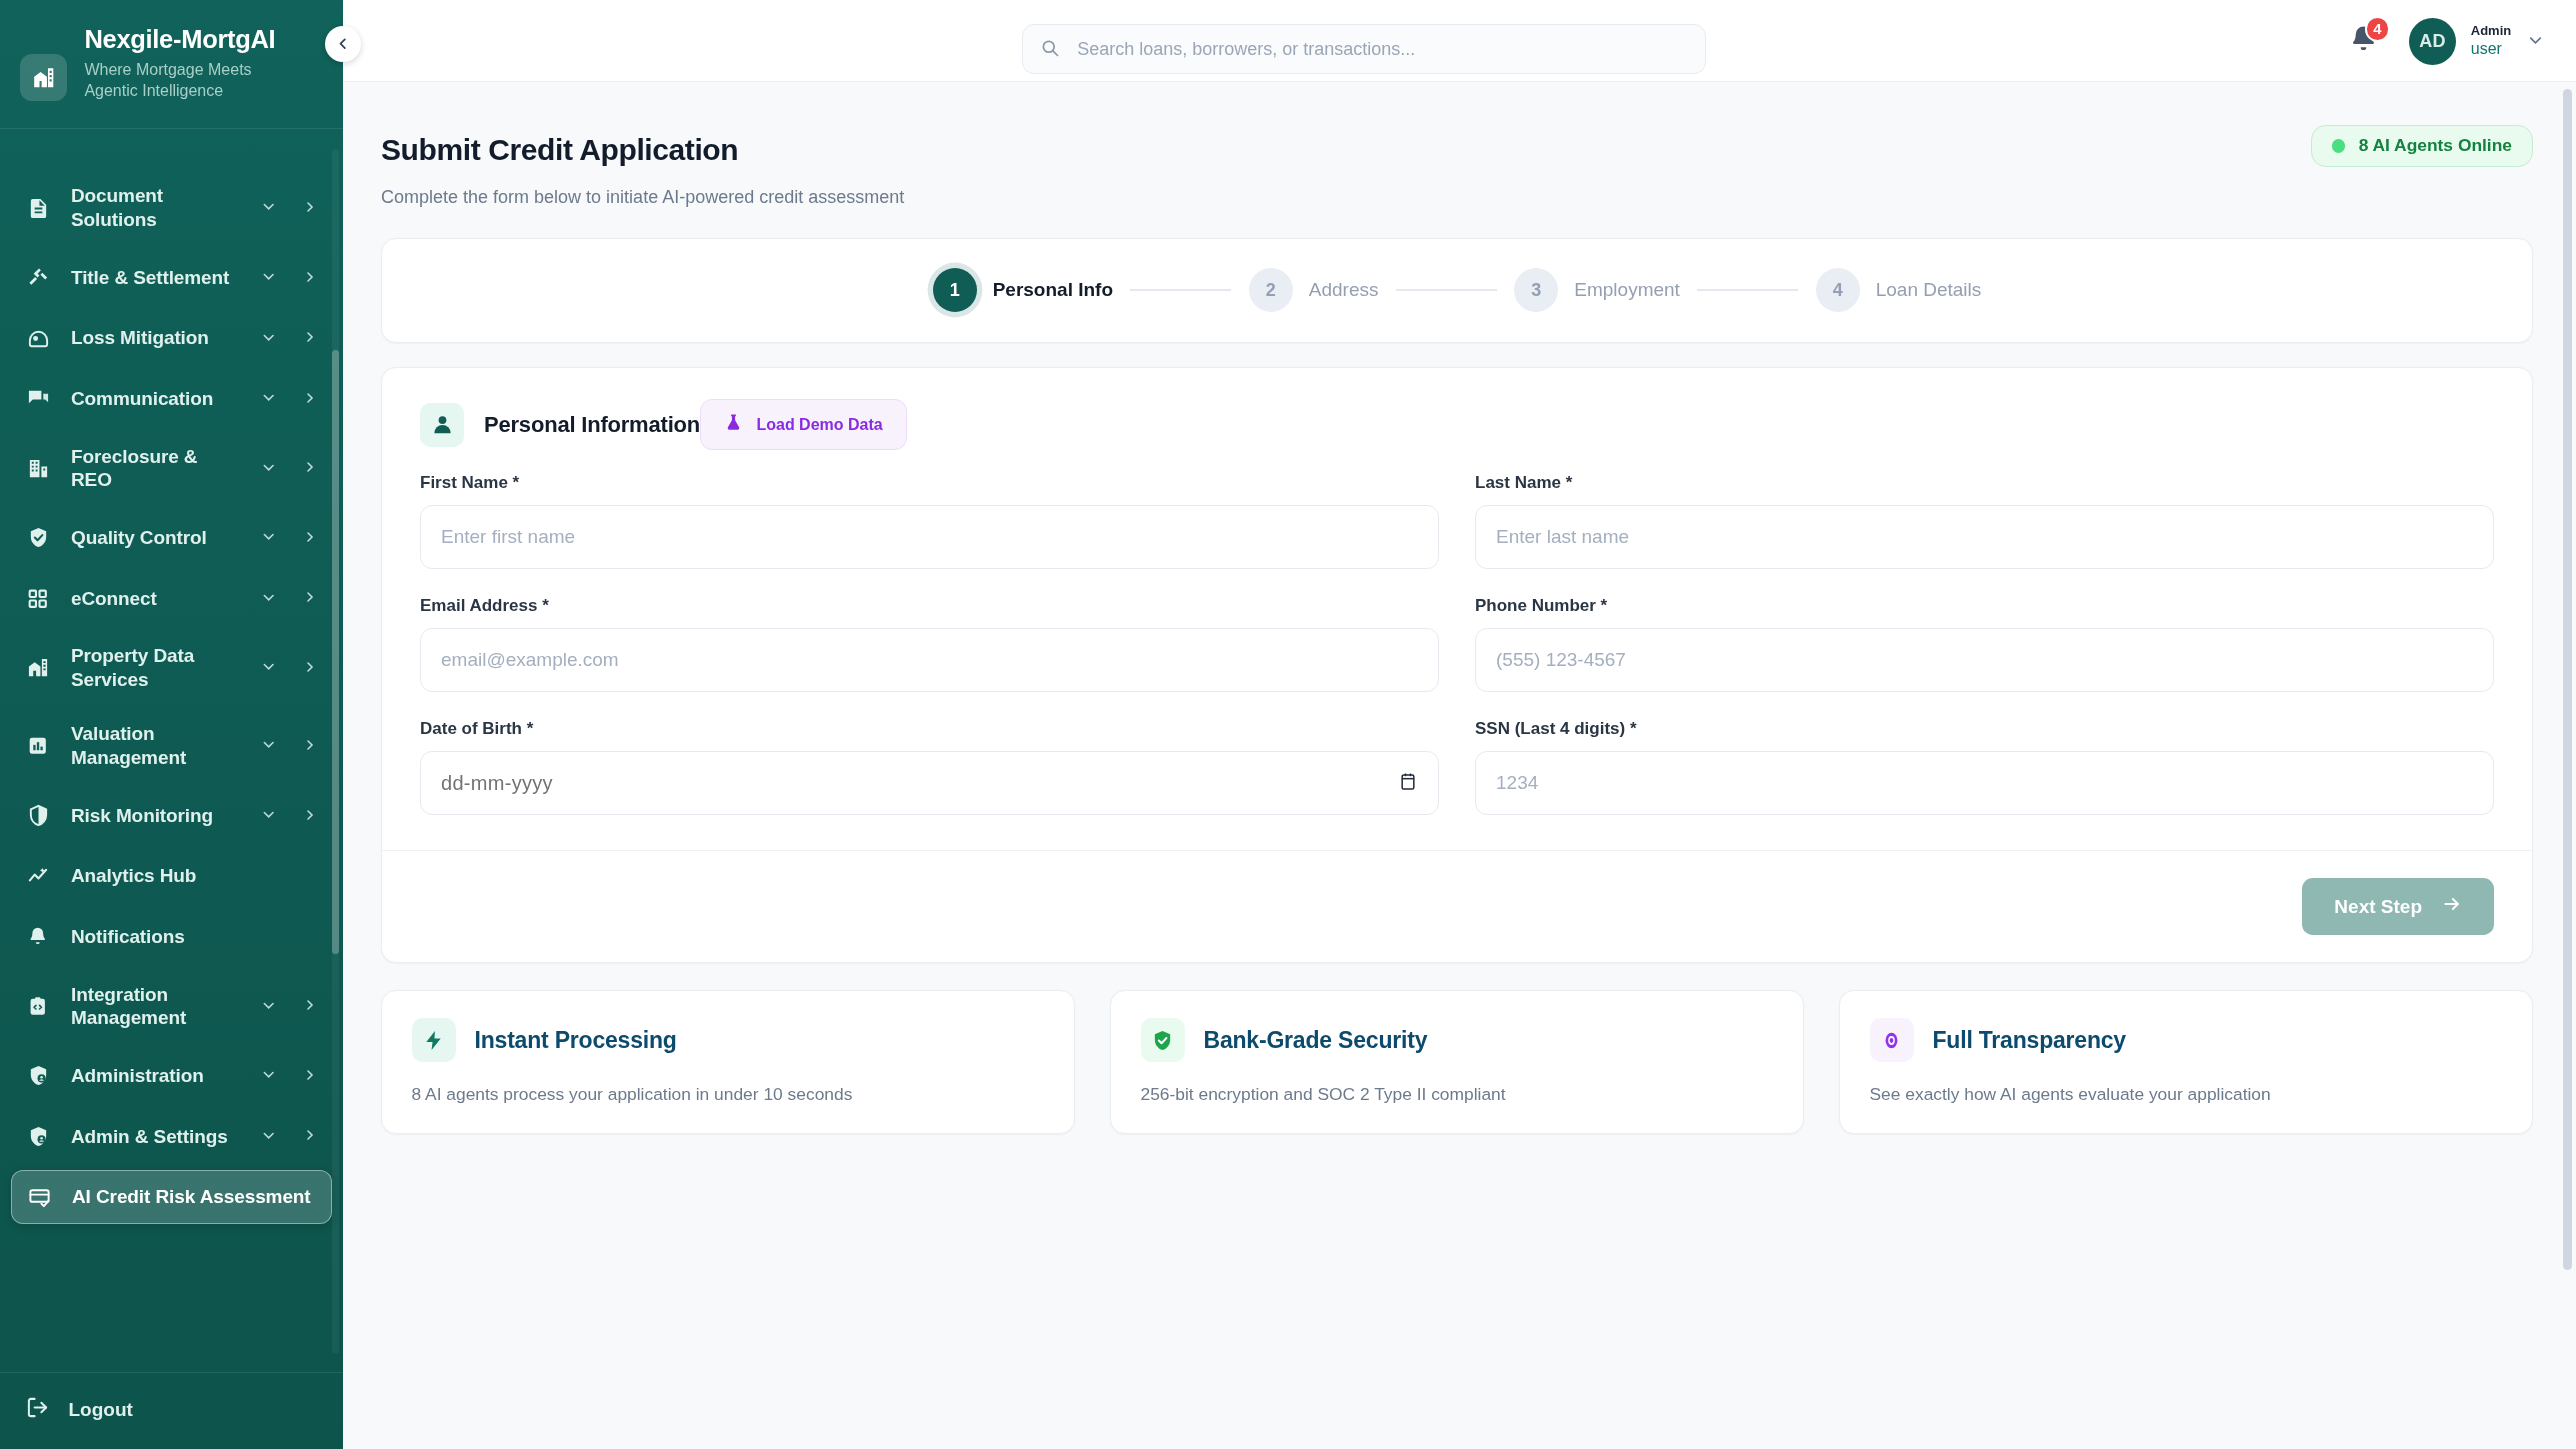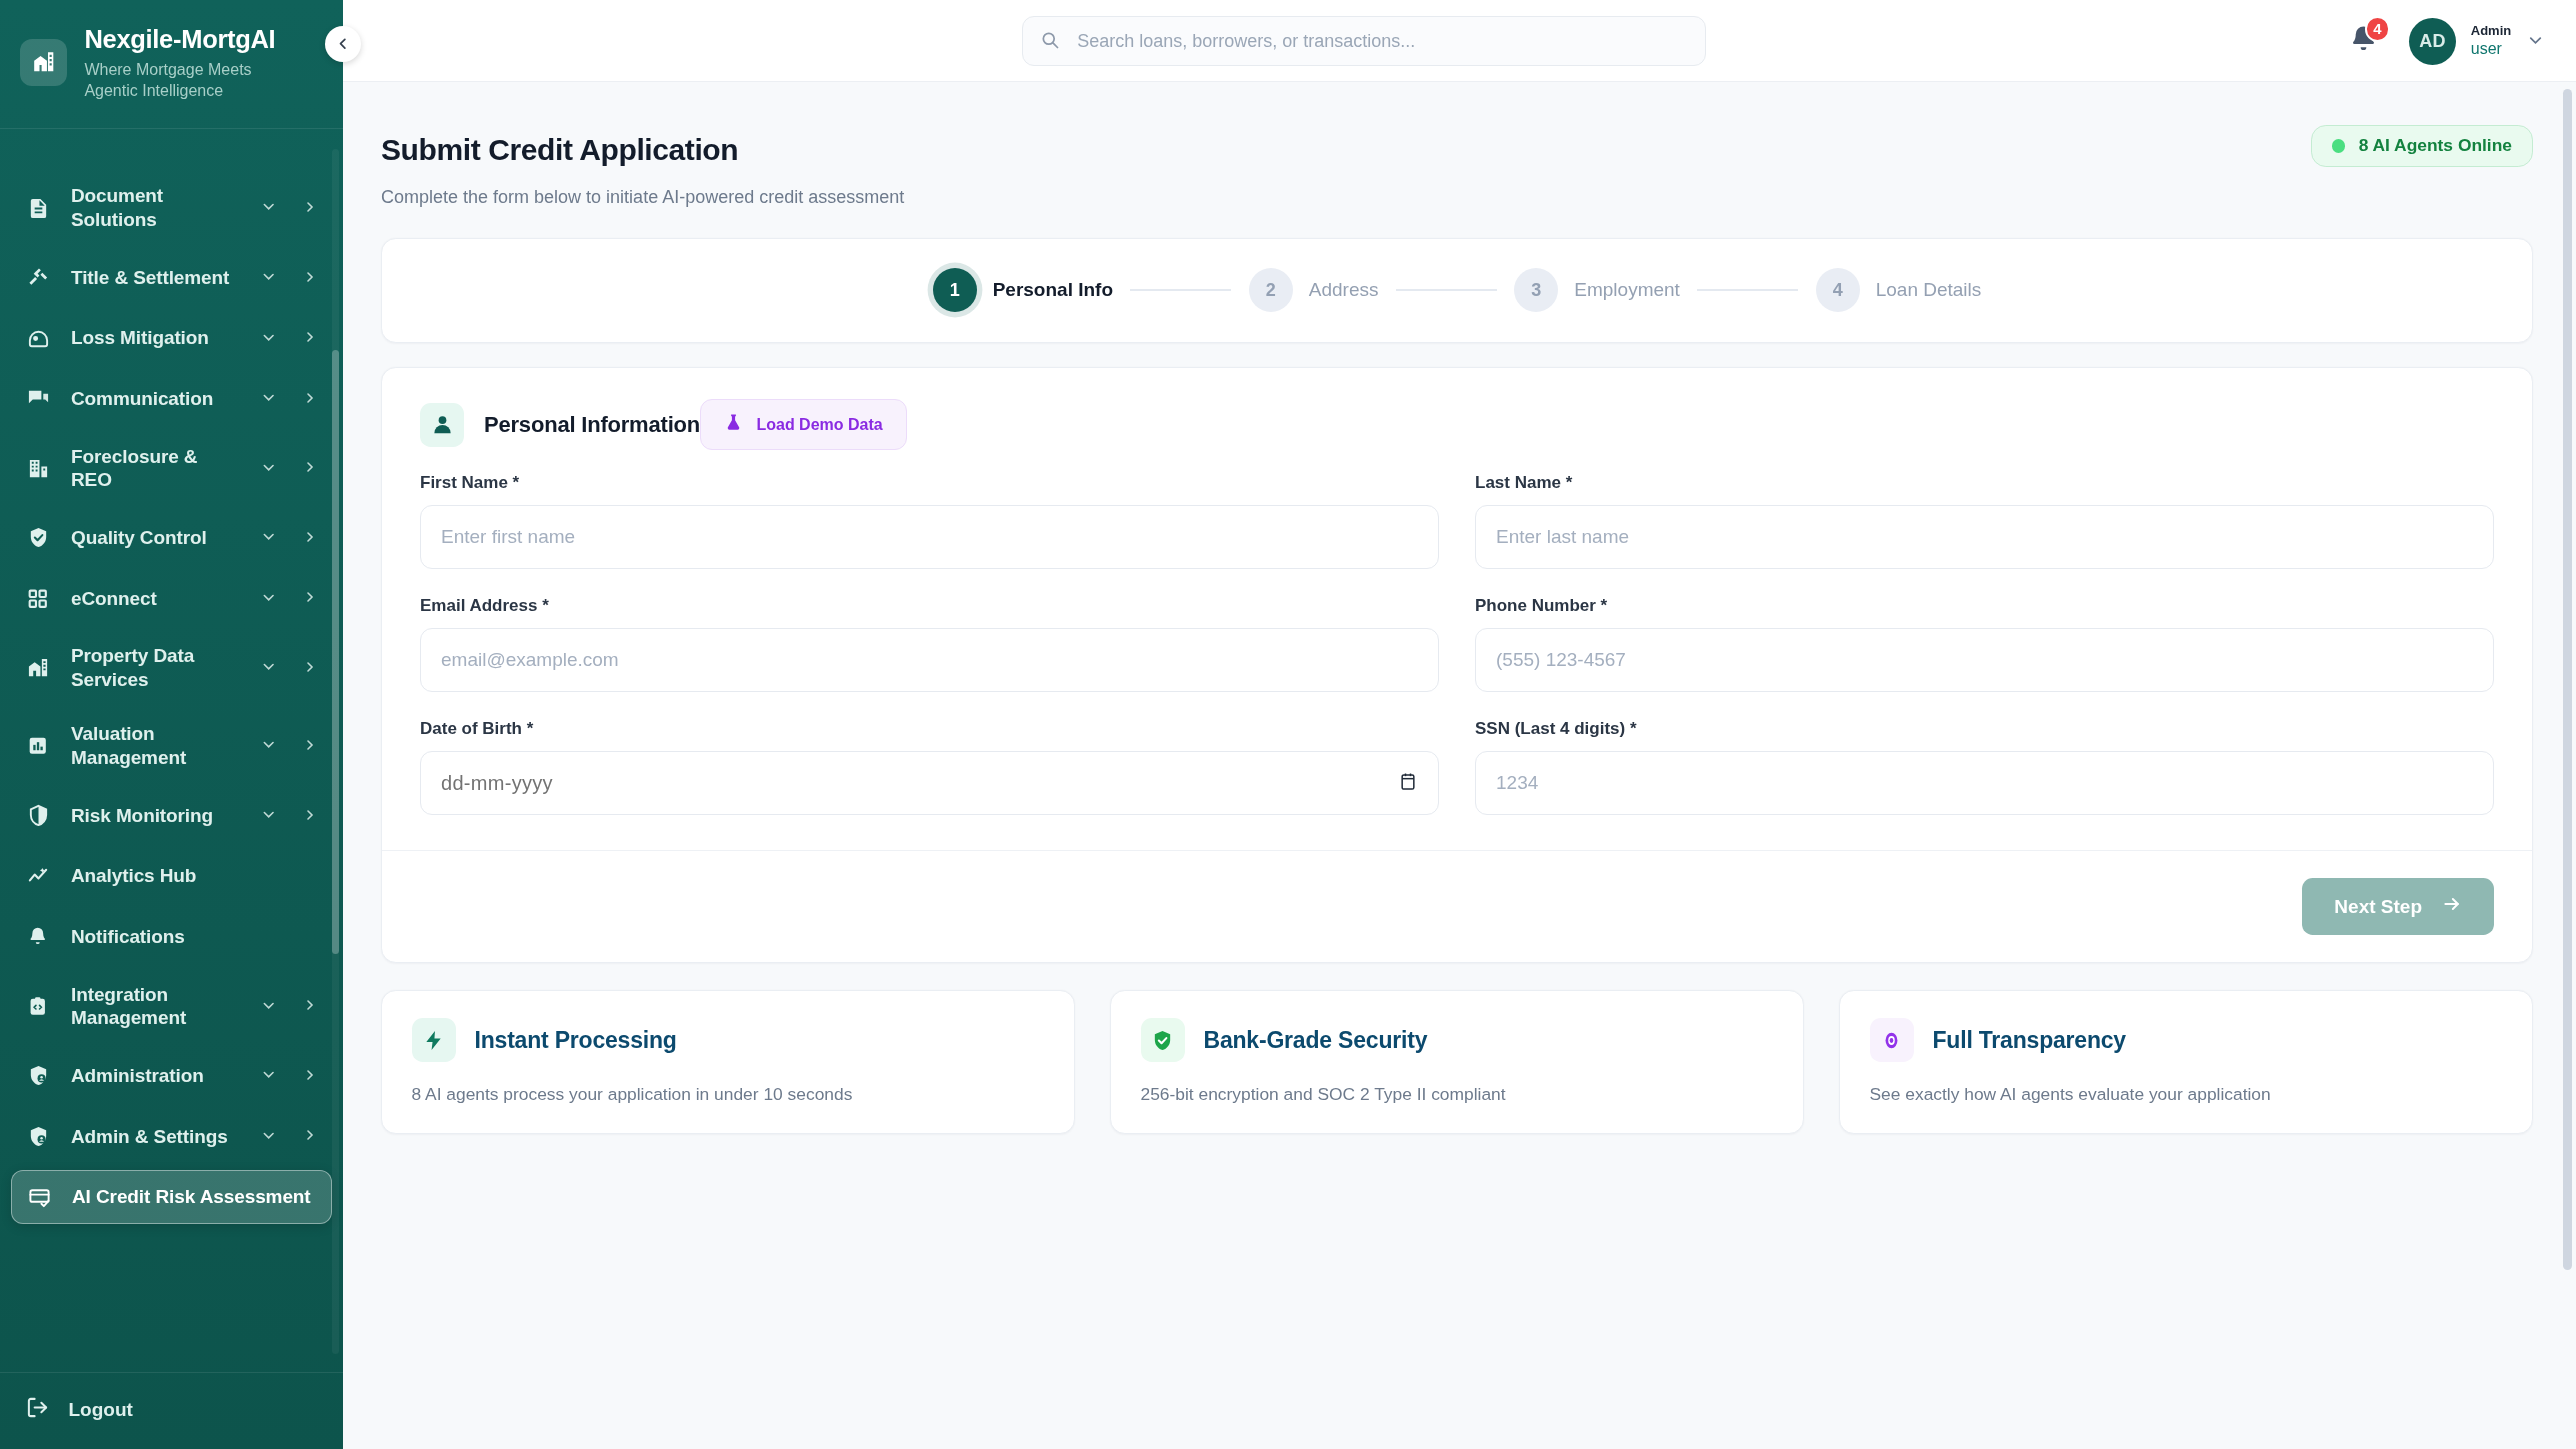--- a/index.html
+++ b/index.html
@@ -15,21 +15,21 @@
   
   .sidebar {
     width: 343px; height: 1449px;
     background: #0f5d54;
     background: linear-gradient(180deg,#10625a 0%, #0d544c 100%);
     display: flex; flex-direction: column;
     position: relative; flex: 0 0 343px;
     color: #e8f2f0;
   }
   .brand {
-    display: flex; align-items: center; gap: 17.4px;
+    display: flex; align-items: flex-end; gap: 17.4px;
     padding: 23px 20px 27px 20px;
     border-bottom: 0.7px solid rgba(255,255,255,0.09);
   }
   .brand-logo {
     width: 47px; height: 47px; border-radius: 12px;
     background: rgba(255,255,255,0.16);
     display: flex; align-items: center; justify-content: center;
     flex: 0 0 47px;
   }
   .brand-text { padding-top: 2.7px; }
@@ -96,21 +96,21 @@
     flex: 1 1 auto; height: 1449px; position: relative;
     display: flex; flex-direction: column; background: #f7f9fb;
     overflow: hidden;
   }
   .topbar {
     height: 82px; flex: 0 0 82px; background: #ffffff;
     border-bottom: 0.7px solid #eceff3;
     display: flex; align-items: center; position: relative;
   }
   .search-wrap {
-    position: absolute; left: 679px; top: 16px;
+    position: absolute; left: 679px; top: 24px;
     width: 684px; height: 64px;
   }
   .search-box {
     width: 100%; height: 50px; border-radius: 12px;
     border: 0.7px solid #e7ebf0; background: #fafbfd;
     display: flex; align-items: center; gap: 14.8px; padding: 0 17.4px;
     cursor: text;
   }
   .search-input {
     border: none; outline: none; background: transparent;

